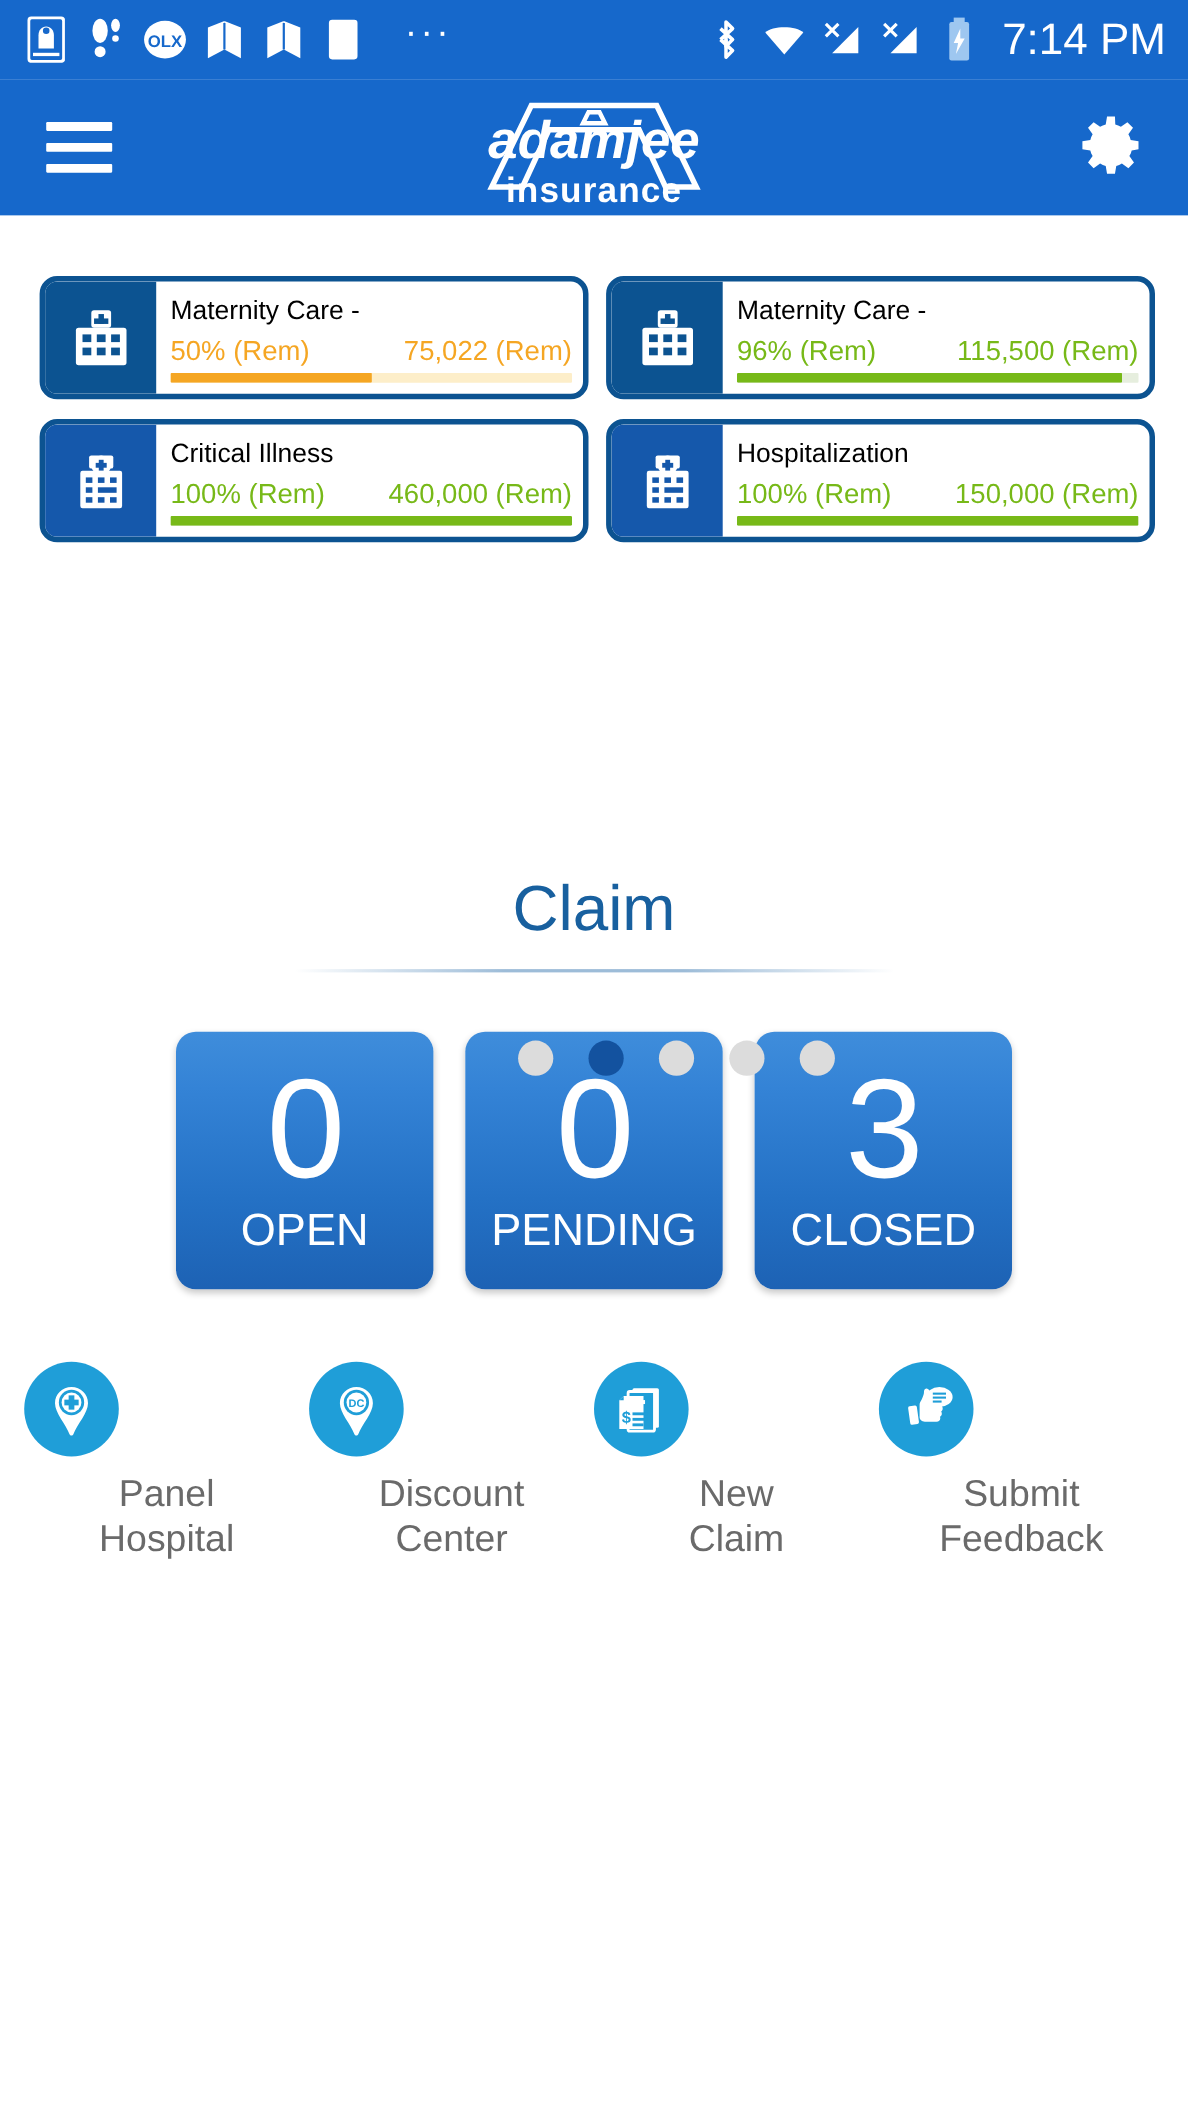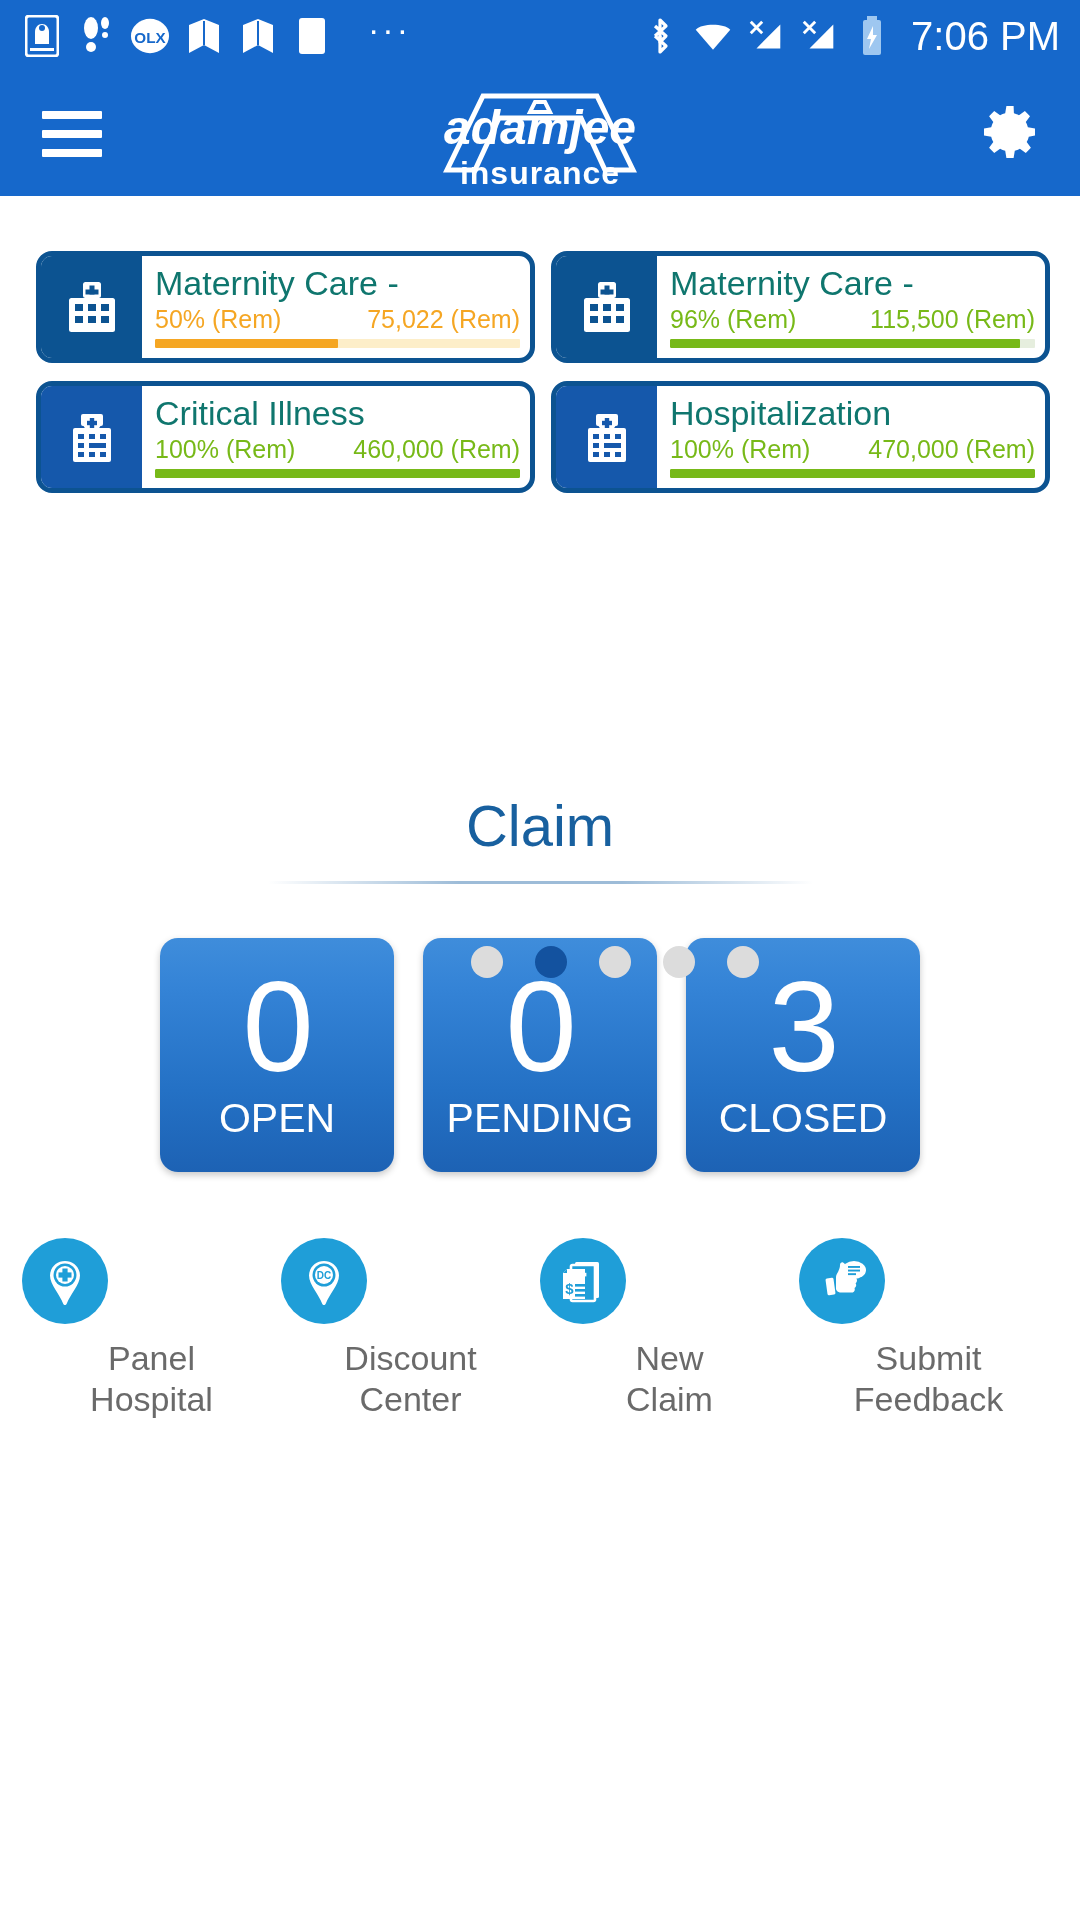--- a/index.html
+++ b/index.html
@@ -42,21 +42,21 @@
   .cards { padding: 55px 30px 0 36px; display: grid; grid-template-columns: 1fr 1fr; gap: 18px 16px; }
   .bcard {
     border: 5px solid #0c5391; border-radius: 16px; background: #fff; height: 112px;
     display: flex; overflow: hidden; align-items: stretch;
   }
   .bcard .thumb { width: 101px; flex: 0 0 101px; display: flex; align-items: center; justify-content: center; }
   .bcard .thumb svg { display: block; }
   .bcard .info { flex: 1 1 auto; display: flex; flex-direction: column; justify-content: center;
                  padding: 6px 10px 8px 13px; min-width: 0; }
   .bcard .title {
-    font-size: 34px; color: #0f766e; line-height: 38px; white-space: nowrap;
+    font-size: 24px; color: #000000; line-height: 38px; white-space: nowrap;
     overflow: hidden; text-overflow: clip; margin-bottom: 3px;
   }
   .bcard .metrics { display: flex; justify-content: space-between; align-items: baseline; font-size: 25px; line-height: 29px; }
   .bcard .metrics span { white-space: nowrap; }
   .progress { margin-top: 5px; height: 9px; border-radius: 1px; width: 100%; position: relative; overflow: hidden; }
   .progress .fill { position: absolute; left: 0; top: 0; bottom: 0; border-radius: 1px; }
 
   
   .pager { position: absolute; left: 0; right: 0; top: 750px; display: flex; justify-content: center; gap: 32px; padding-left: 150px; }
   .dot { width: 32px; height: 32px; border-radius: 50%; background: #dcdcdc; }
@@ -164,21 +164,21 @@
             <path d="M5 6 L17 18 M17 6 L5 18" stroke="#fff" stroke-width="3"></path>
           </svg>
       </span>
       <span class="sb-ico">
         <svg width="24" height="42" viewBox="0 0 24 42">
             <rect x="7" y="1" width="10" height="4" fill="#9ec7f0"></rect>
             <rect x="3" y="5" width="18" height="35" rx="2" fill="#9ec7f0"></rect>
             <path d="M13 11 L7 24 L11 24 L9 34 L17 20 L13 20 Z" fill="#fff"></path>
           </svg>
       </span>
-      <span class="sb-time">7:06 PM</span>
+      <span class="sb-time">7:14 PM</span>
     </div>
   </div>
 
   <div class="appbar">
     <div class="hamburger">
       <span></span>
         <span></span>
         <span></span>
     </div>
     <div class="brand">
@@ -309,21 +309,21 @@
               <rect x="17" y="46" width="6" height="5"></rect>
                 <rect x="28" y="46" width="6" height="5"></rect>
                 <rect x="39" y="46" width="6" height="5"></rect>
             </g>
           </svg>
         </div>
         <div class="info">
           <div class="title">Hospitalization</div>
           <div class="metrics">
             <span style="color:#77b918">100% (Rem)</span>
-            <span style="color:#77b918">470,000 (Rem)</span>
+            <span style="color:#77b918">150,000 (Rem)</span>
           </div>
           <div class="progress" style="background:#e6eede">
             <div class="fill" style="width:100%;background:#77b918"></div>
           </div>
         </div>
       </div>
 
     </div>
 
     <div class="pager">

